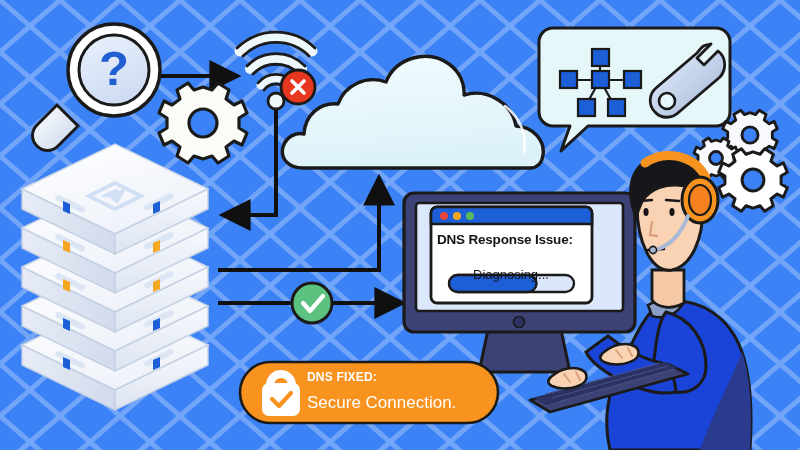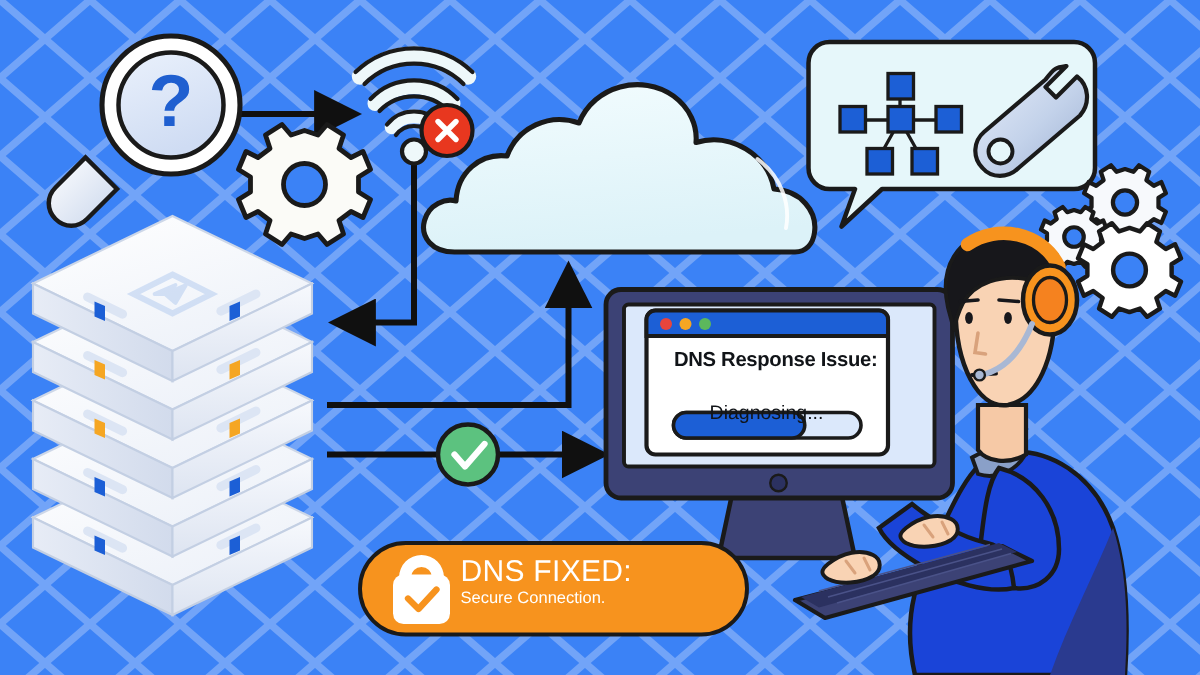--- a/index.html
+++ b/index.html
@@ -28,46 +28,46 @@
     top: 0;
     width: 800px;
     height: 450px;
     pointer-events: none;
   }
   .abs { position: absolute; }
 
   
   #win-title {
     left: 437px; top: 232px; width: 148px;
-    text-align: right;
+    text-align: left;
     font-size: 13.5px;
     font-weight: bold;
     color: #111418;
     letter-spacing: -0.2px;
   }
   #win-sub {
     left: 437px; top: 251px; width: 148px;
     text-align: center;
     font-size: 13px;
     font-weight: normal;
     color: #111418;
     margin-top: 16px;
   }
 
   
   #banner-title {
     left: 307px; top: 370px;
-    font-size: 20px;
-    font-weight: normal;
+    font-size: 12px;
+    font-weight: bold;
     color: #ffffff;
     letter-spacing: 0.2px;
   }
   #banner-sub {
     left: 307px; top: 393px;
-    font-size: 11px;
+    font-size: 17px;
     font-weight: normal;
     color: #ffffff;
   }
   
   #magnifier-q {
     left: 84px; top: 40px; width: 60px;
     text-align: center;
     font-size: 49px;
     font-weight: bold;
     color: #1f5fd0;

